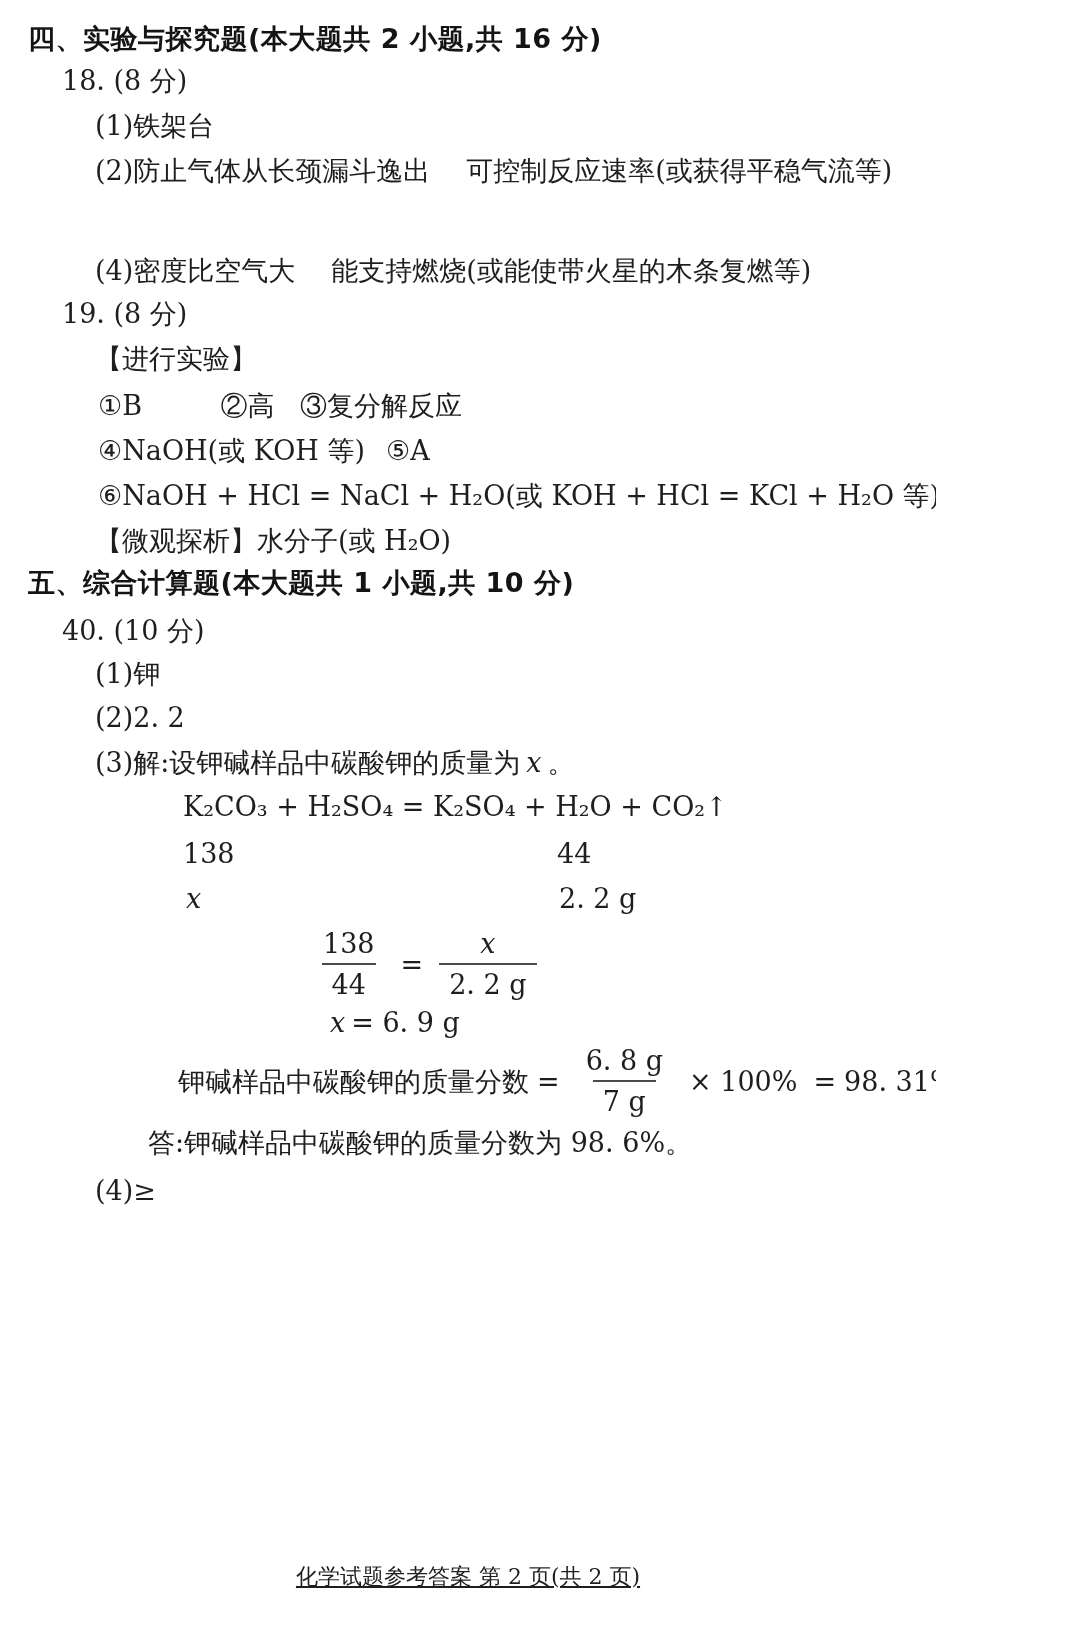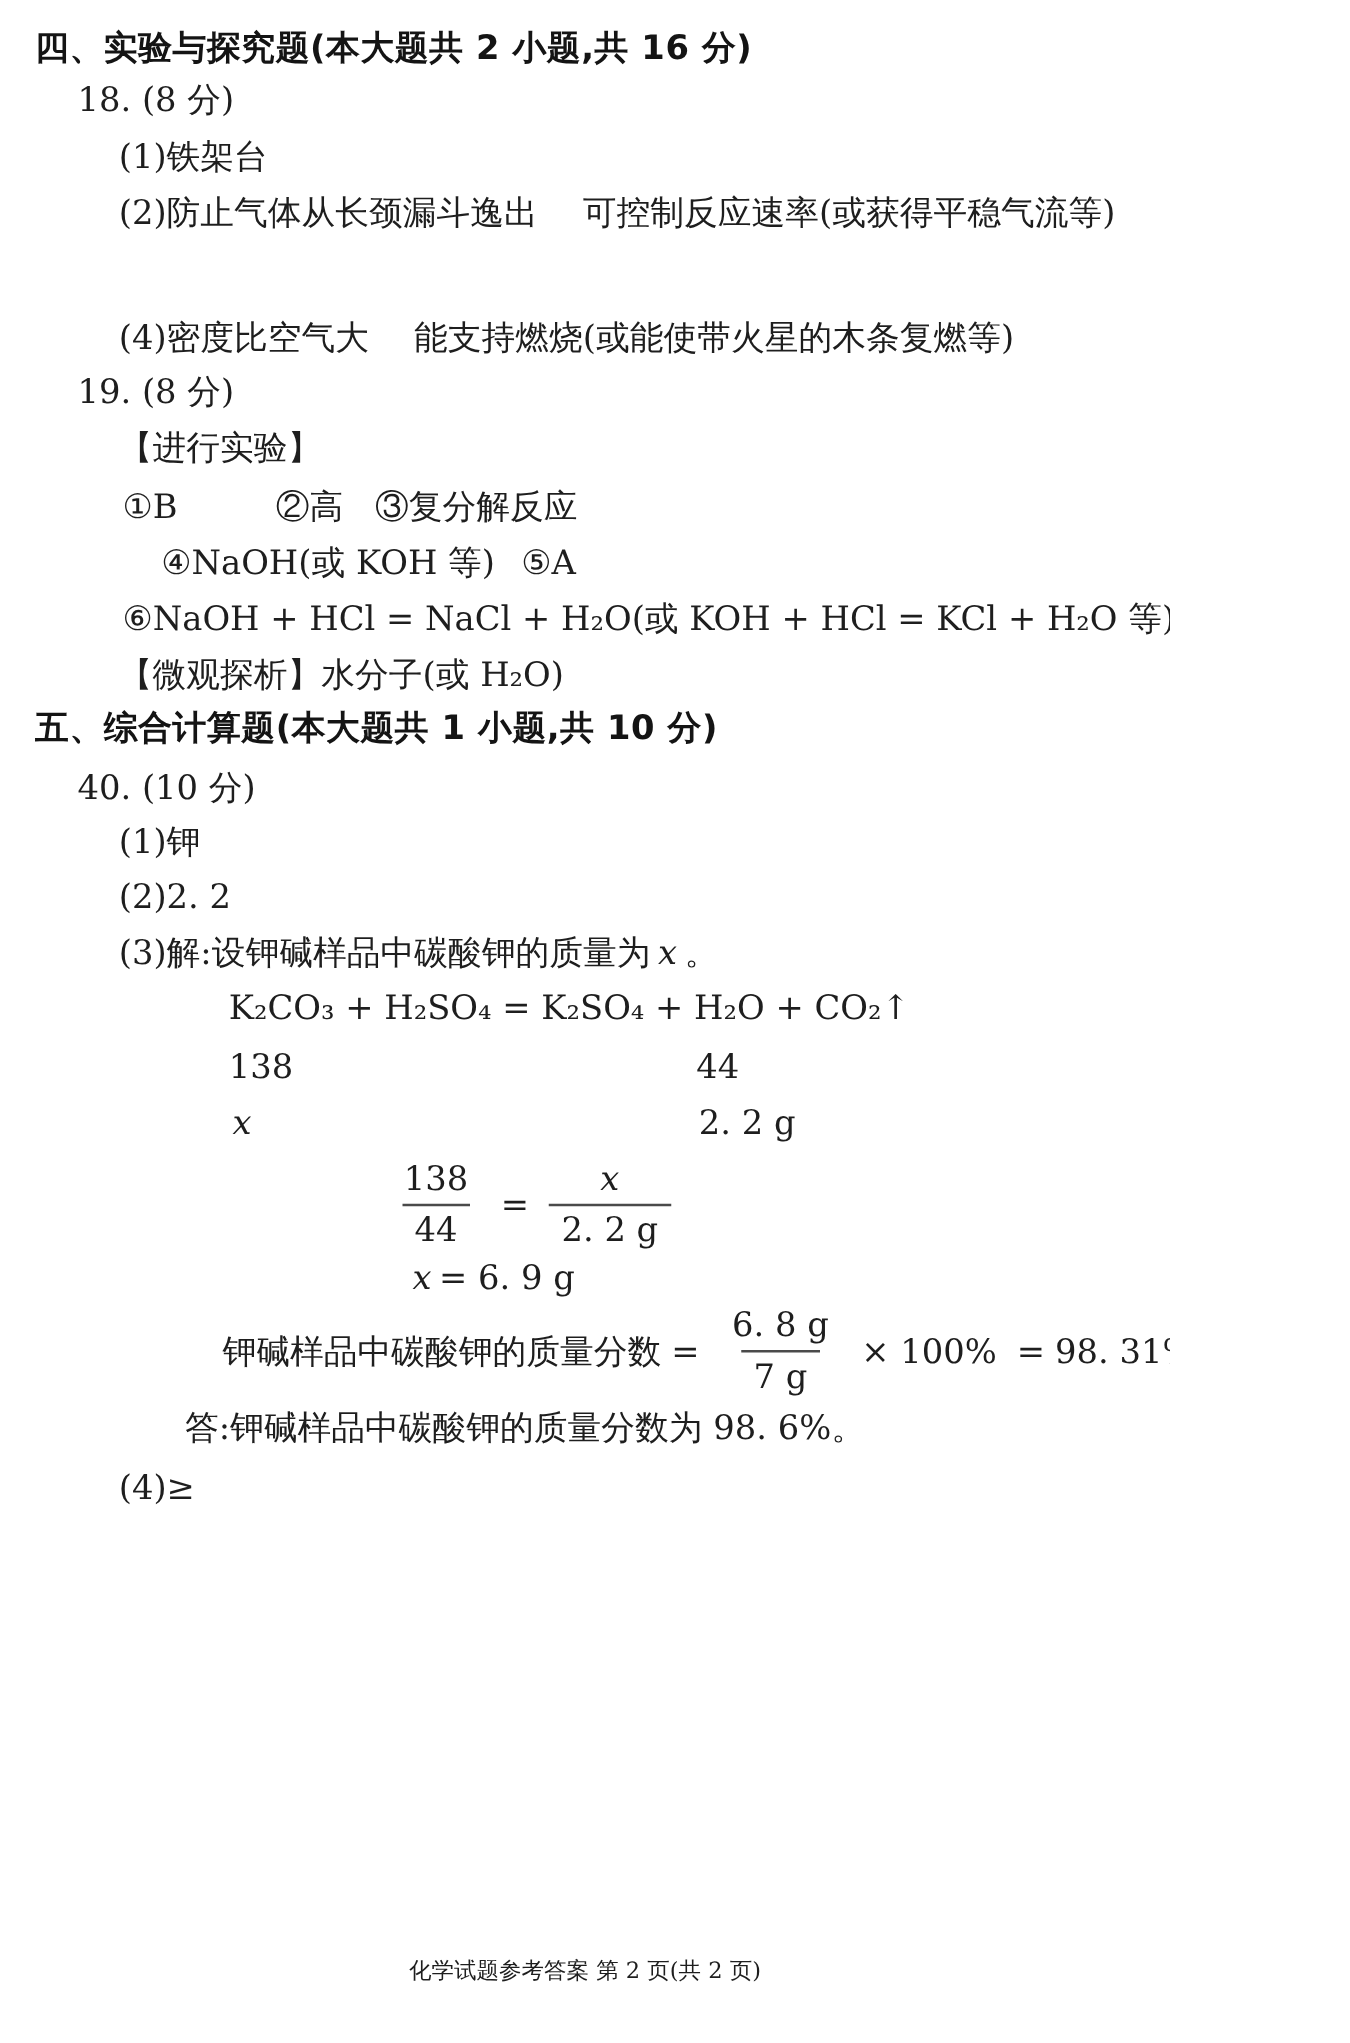--- a/index.html
+++ b/index.html
@@ -35,21 +35,21 @@
   .var {
     font-style: italic;
     padding: 0 6px;
   }
   .sp36 { display: inline-block; width: 36px; }
   .sp42 { display: inline-block; width: 42px; }
   .col1 { display: inline-block; width: 374px; }
   .col1b { display: inline-block; width: 367px; }
   .w97  { display: inline-block; width: 97px; }
   .w105 { display: inline-block; width: 105px; text-align: center; }
-  .w288 { display: inline-block; width: 288px; margin-left: 31px; }
+  .w288 { display: inline-block; width: 288px; }
   
   .cond-eq {
     display: inline-flex;
     flex-direction: column;
     align-items: center;
     margin: 0 10px;
     align-self: center;
     transform: translateY(-4px);
   }
   .cond-eq .cond {
@@ -75,22 +75,23 @@
   }
   .frac .num { display: block; padding: 0 10px 4px; line-height: 30px; }
   .frac .den { display: block; border-top: 2px solid #4a4a4a; padding: 5px 10px 0; line-height: 30px; }
   .op { padding: 0 8px; }
   .footer {
     position: absolute;
     top: 1560px;
     left: 0;
     width: 100%;
     text-align: center;
-    font-size: 18px;
+    font-size: 22px;
     color: #1e1e1e;
+    text-decoration: underline;
   }
 </style>
 </head>
 <body>
 
 <div class="page">
 
   <div class="row heading" style="top:22px;left:28px">四、实验与探究题(本大题共 2 小题,共 16 分)</div>
 
   <div class="row" style="top:64px;left:62px">18. (8 分)</div>

